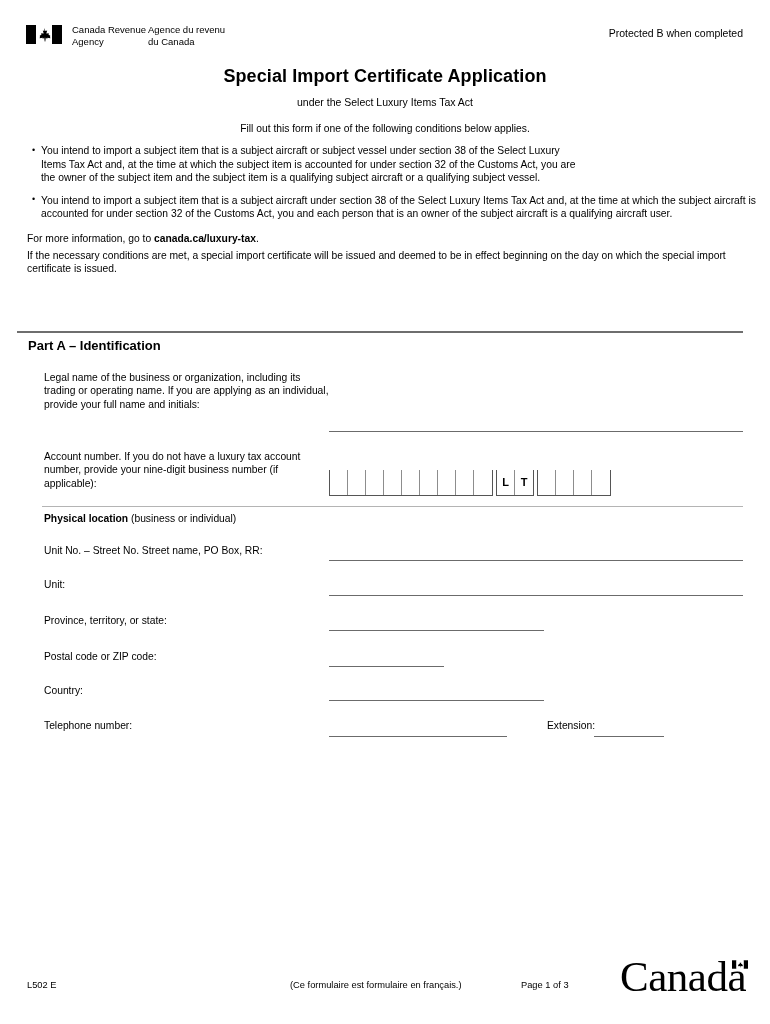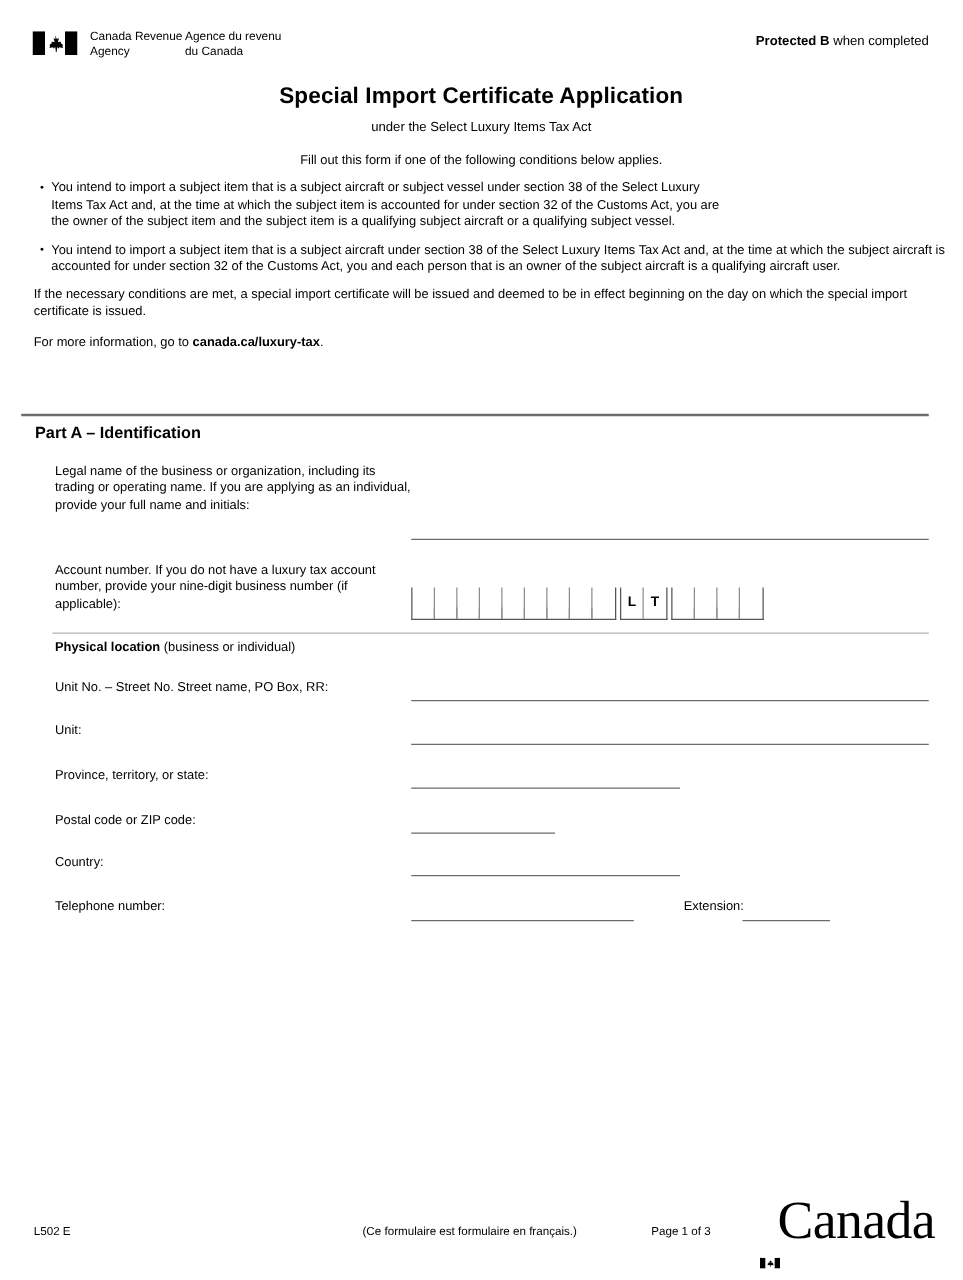--- a/index.html
+++ b/index.html
@@ -50,21 +50,21 @@
     color: #000;
   }
   .cra-en { width: 76px; }
   .cra-fr { width: 110px; }
   .protected {
     position: absolute;
     right: 27px; top: 27px;
     font-size: 10.5px;
     white-space: nowrap;
   }
-  .protected b { font-weight: bold; }
+  .protected b { font-weight: normal; }
 
   
   .title {
     position: absolute;
     left: 0; top: 66px;
     width: 770px;
     text-align: center;
     font-size: 18px;
     font-weight: bold;
     letter-spacing: 0.1px;
@@ -218,21 +218,20 @@
   .foot-page {
     position: absolute;
     left: 521px; top: 26px;
     font-size: 9.3px;
   }
   .wordmark {
     position: absolute;
     right: 22px; top: 0px;
     display: flex;
     align-items: flex-start;
-    flex-direction: column;
   }
   .wordmark .wm-text {
     font-family: "Liberation Serif", serif;
     font-size: 43px;
     line-height: 46px;
     letter-spacing: -0.5px;
   }
   .wm-flag {
     width: 16px;
     height: 9px;
@@ -271,22 +270,22 @@
   <div class="title">Special Import Certificate Application</div>
   <div class="subtitle">under the Select Luxury Items Tax Act</div>
 
 
   <div class="intro">
     <p class="lead">Fill out this form if one of the following conditions below applies.</p>
     <ul class="bullets">
       <li class="b1">You intend to import a subject item that is a subject aircraft or subject vessel under section 38 of the Select Luxury Items Tax Act and, at the time at which the subject item is accounted for under section 32 of the Customs Act, you are the owner of the subject item and the subject item is a qualifying subject aircraft or a qualifying subject vessel.</li>
       <li class="b2">You intend to import a subject item that is a subject aircraft under section 38 of the Select Luxury Items Tax Act and, at the time at which the subject aircraft is accounted for under section 32 of the Customs Act, you and each person that is an owner of the subject aircraft is a qualifying aircraft user.</li>
     </ul>
+    <p class="para para2"><span>For more information, go to </span><b>canada.ca/luxury-tax</b><span>.</span></p>
     <p class="para">If the necessary conditions are met, a special import certificate will be issued and deemed to be in effect beginning on the day on which the special import certificate is issued.</p>
-    <p class="para para2"><span>For more information, go to </span><b>canada.ca/luxury-tax</b><span>.</span></p>
   </div>
 
   <div class="rule-top"></div>
   <div class="part-a-title">Part A – Identification</div>
 
   <div class="label" style="left:44px; top:371px; width:285px;">Legal name of the business or organization, including its trading or operating name. If you are applying as an individual, provide your full name and initials:</div>
   <div class="fline" style="left:329px; top:431px; width:414px;"></div>
 
   <div class="label" style="left:44px; top:450px; width:285px;">Account number. If you do not have a luxury tax account number, provide your nine-digit business number (if applicable):</div>
 

